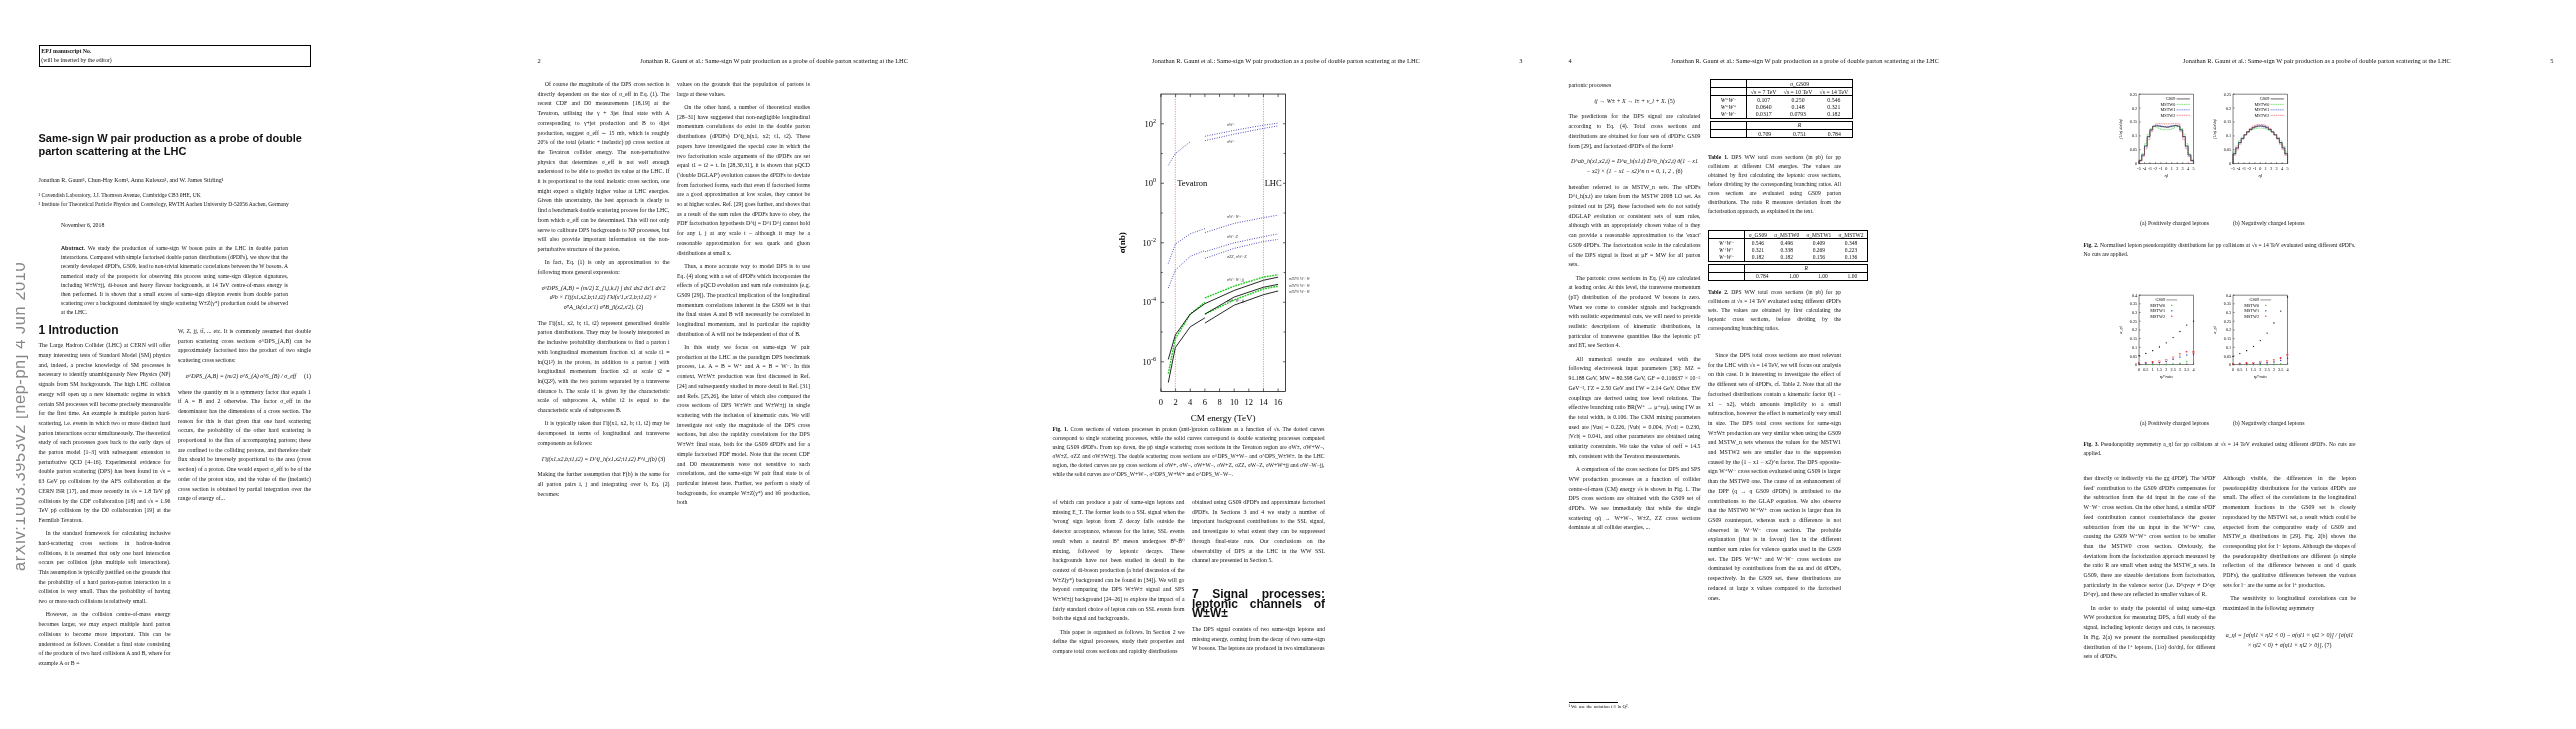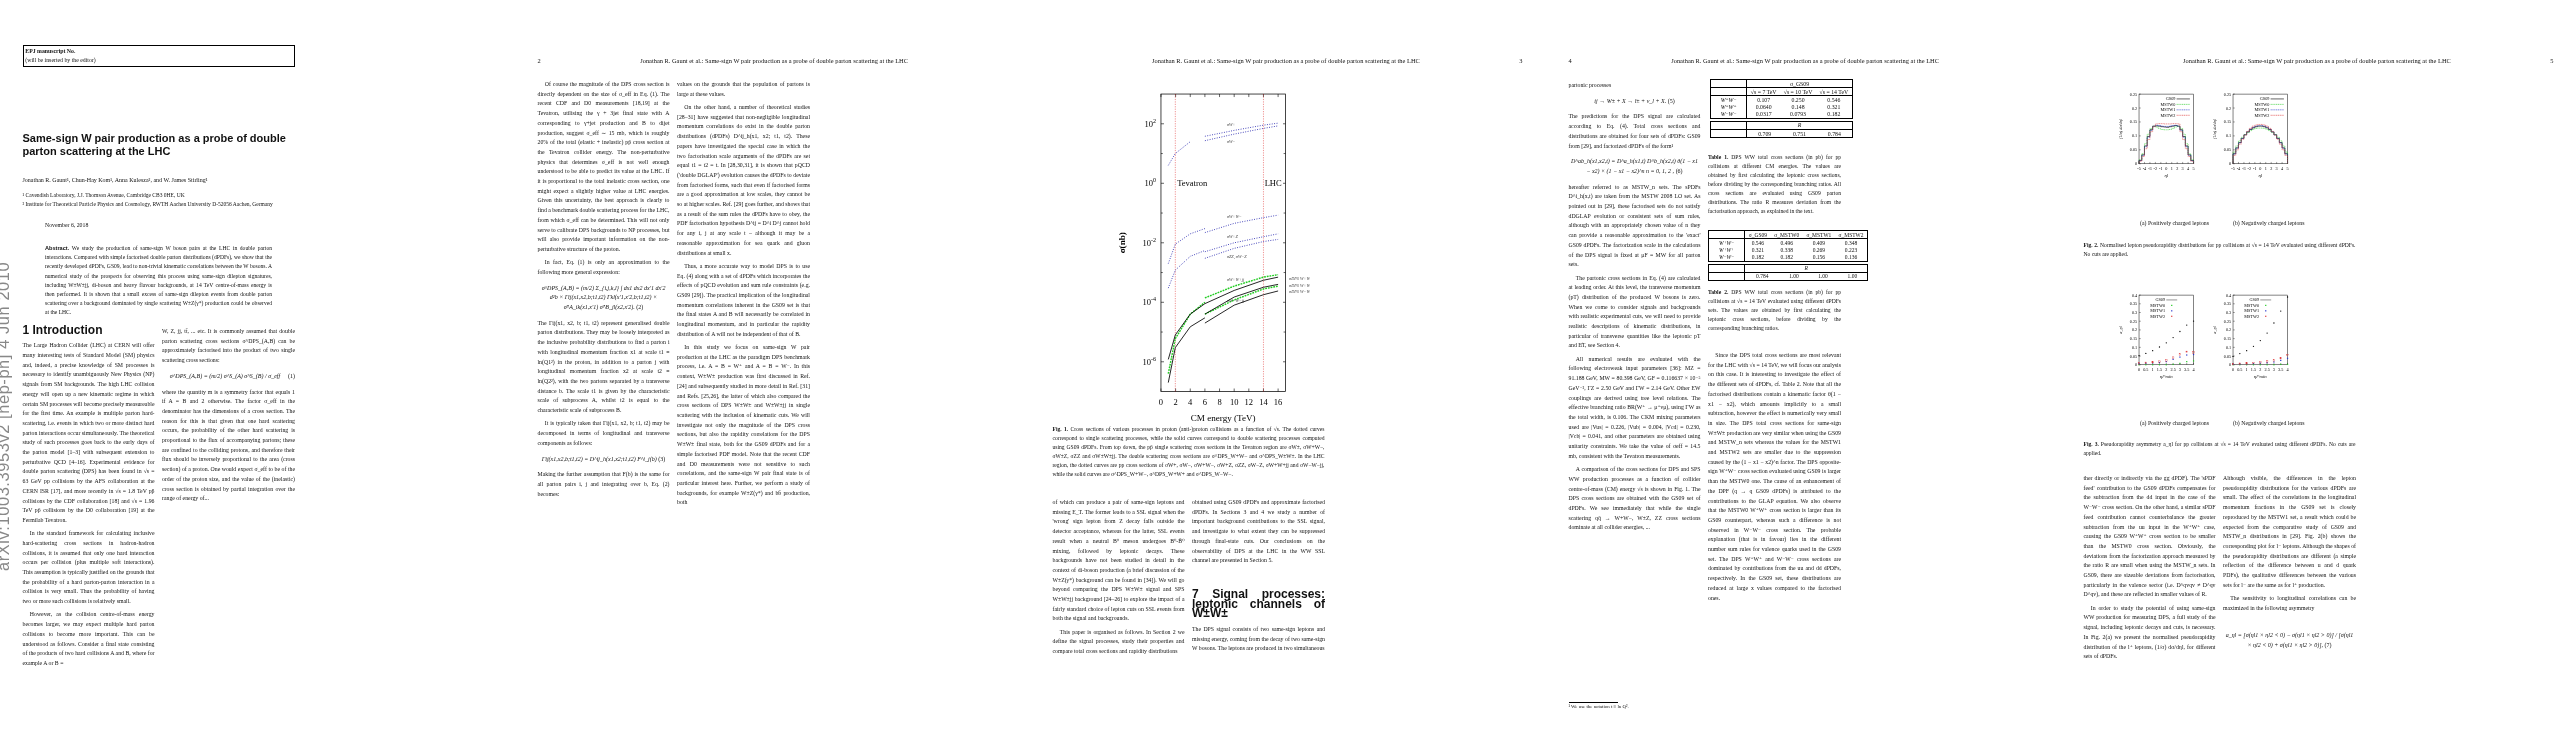--- a/index.html
+++ b/index.html
@@ -1,18 +1,18 @@
 <!DOCTYPE html>
 <html style="font-size:9.7px"><head>
 <meta charset="utf-8">
 <style>
   html,body{margin:0;padding:0;background:#fff;}
   body{width:2576px;height:729px;position:relative;overflow:hidden;font-family:"Liberation Serif","DejaVu Serif",serif;color:#111;}
   .page{position:absolute;top:0;width:515px;height:729px;background:#fff;overflow:hidden;}
-  .p1{left:0}.p2{left:515px}.p3{left:1030px}.p4{left:1546px}.p5{left:2061px}
+  .p1{left:16px}.p2{left:515px}.p3{left:1030px}.p4{left:1546px}.p5{left:2061px}
   .runhead{position:absolute;top:57px;left:22.5px;right:22.5px;font-size:6.4px;display:flex;justify-content:space-between;}
   .runhead .t{flex:1;text-align:center;}
   .col{position:absolute;font-size:5.8px;line-height:9.7px;text-align:justify;}
   .lc{left:22.5px;width:132px;}
   .rc{left:162px;width:133px;}
   .col p{margin:0 0 3.6px 0;text-indent:7.3px;}
   .col p.ni{text-indent:0;}
   .eq{font-style:italic;text-align:center;margin:6px 0;font-size:6px;}
   .sec{font-family:"Liberation Sans","DejaVu Sans",sans-serif;font-size:12px;font-weight:bold;margin:3.6px 0 6px 0;}
   .epj{position:absolute;top:45px;left:22.5px;width:272px;height:22px;border:0.6px solid #000;font-size:5.8px;line-height:8.5px;padding:1.2px 1.8px;box-sizing:border-box;}

